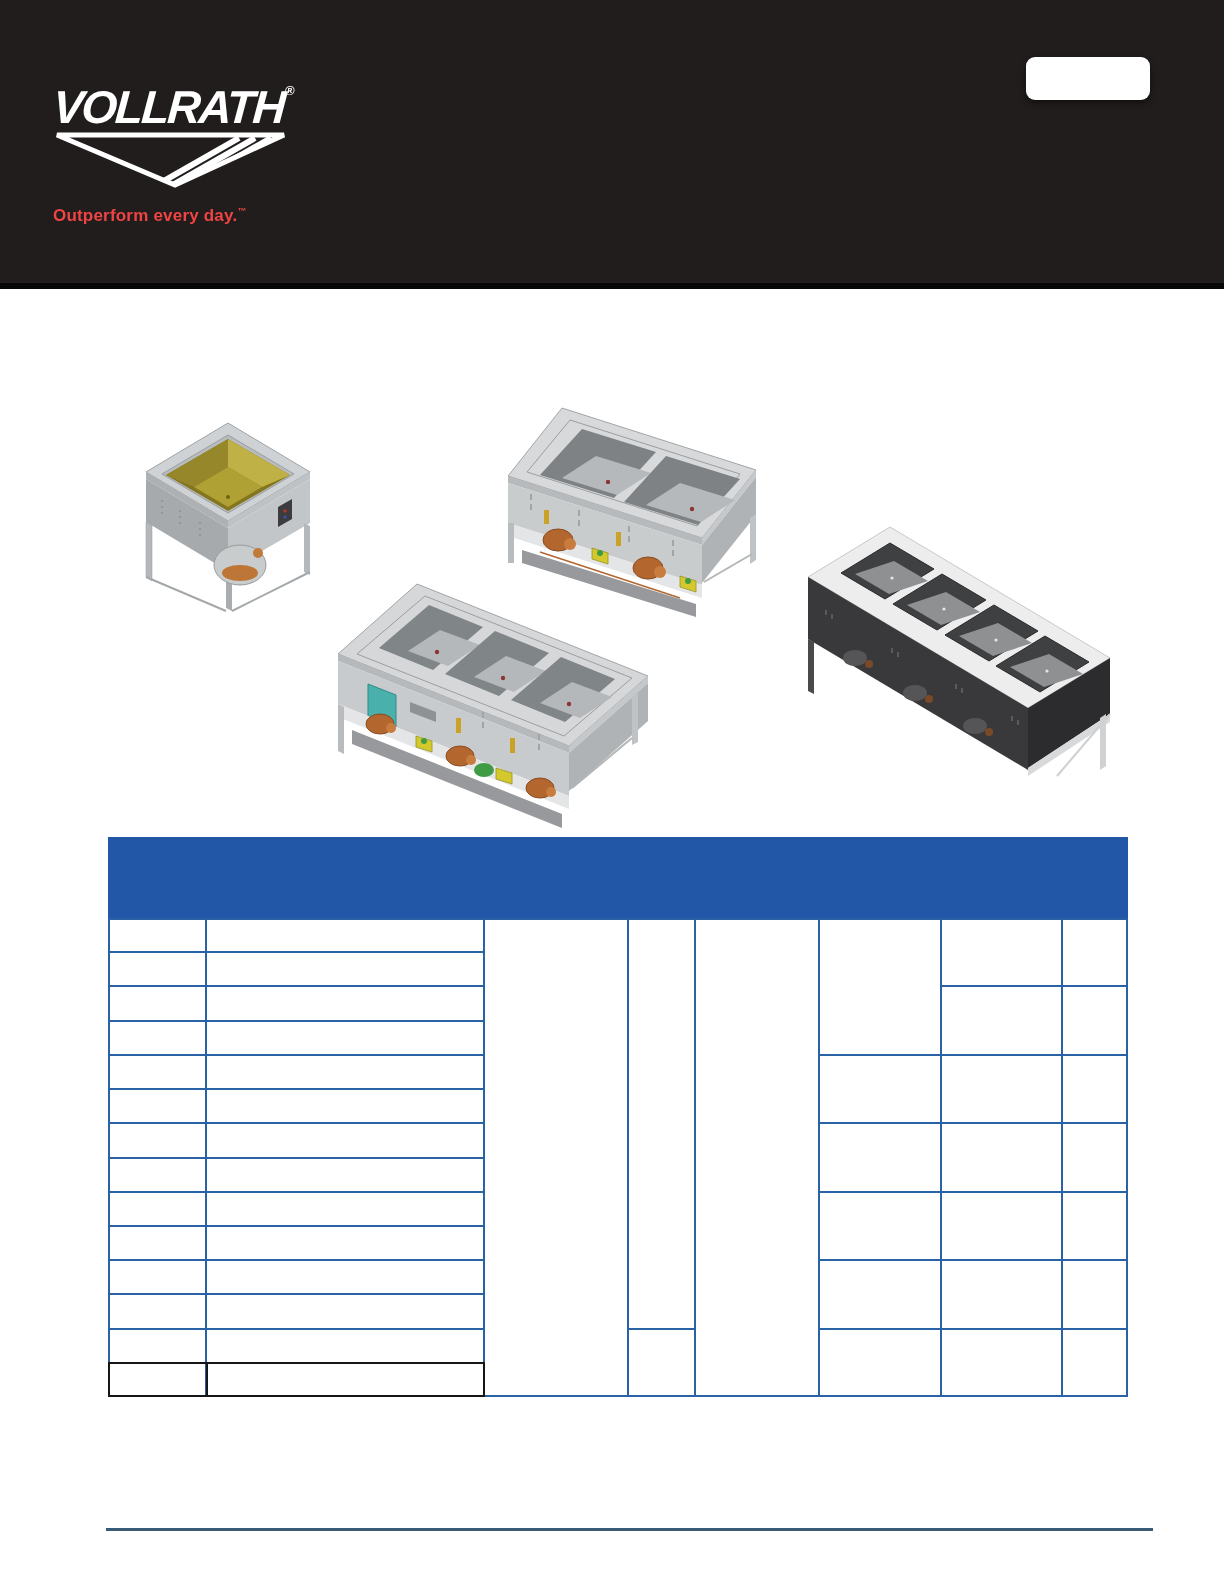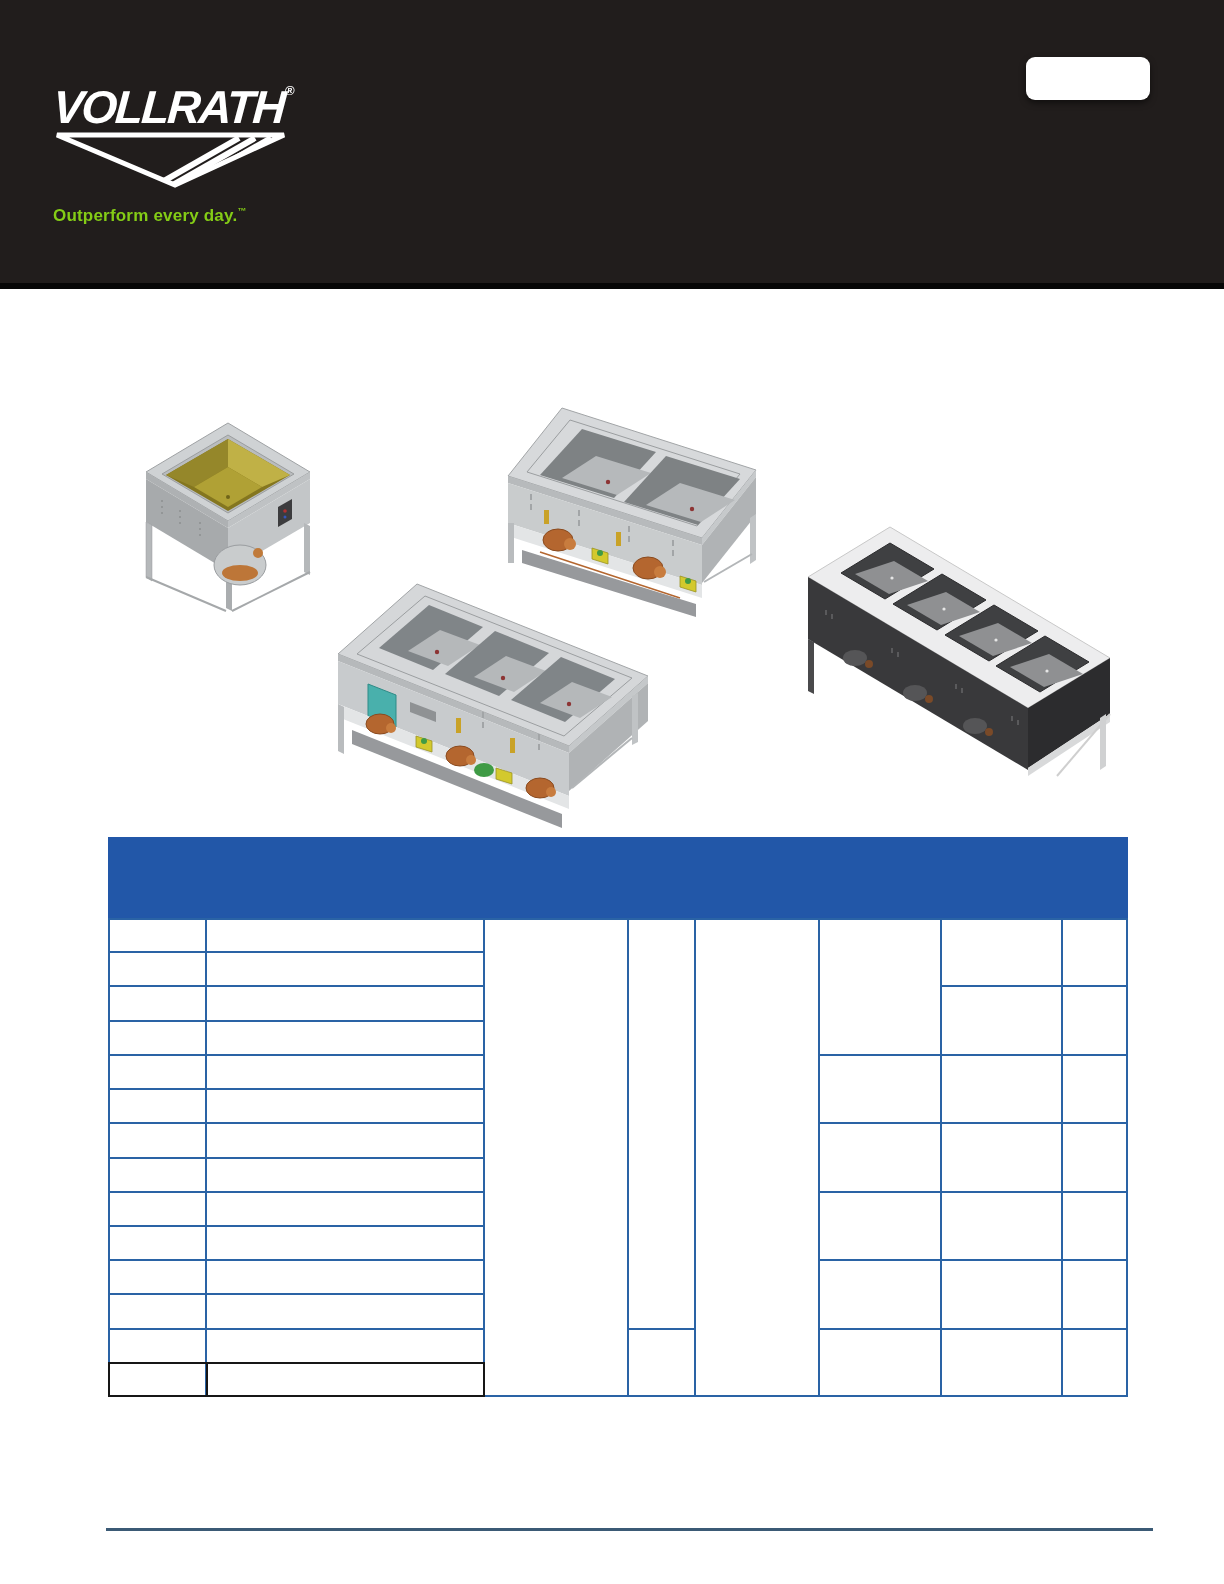--- a/index.html
+++ b/index.html
@@ -16,21 +16,21 @@
   }
   .logo-block{position:absolute;left:53px;top:84px;width:240px;}
   .wordmark{
     color:#fff;font-weight:bold;font-style:italic;
     font-size:46px;letter-spacing:-2px;line-height:1;
     transform:skewX(-4deg);white-space:nowrap;
   }
   .wordmark sup{font-size:13px;font-style:normal;letter-spacing:0;vertical-align:28px;}
   .logo-tri{display:block;margin-top:2px;}
   .tagline{
-    color:#84cc16;font-weight:bold;font-size:17px;margin-top:18px;letter-spacing:.2px;
+    color:#ef4444;font-weight:bold;font-size:17px;margin-top:18px;letter-spacing:.2px;
   }
   .tagline .tm{font-size:9px;vertical-align:7px;}
   .item-number-box{
     position:absolute;left:1026px;top:57px;width:124px;height:43px;
     background:#fff;border-radius:9px;
     box-shadow:0 3px 6px rgba(0,0,0,.5);
   }
   
   .product{position:absolute;}
   

